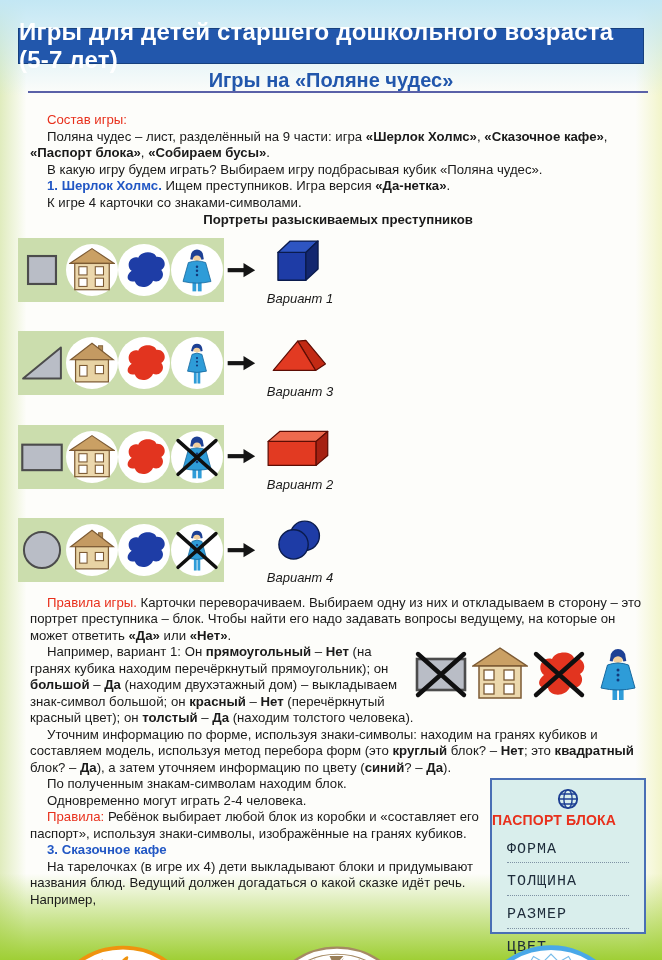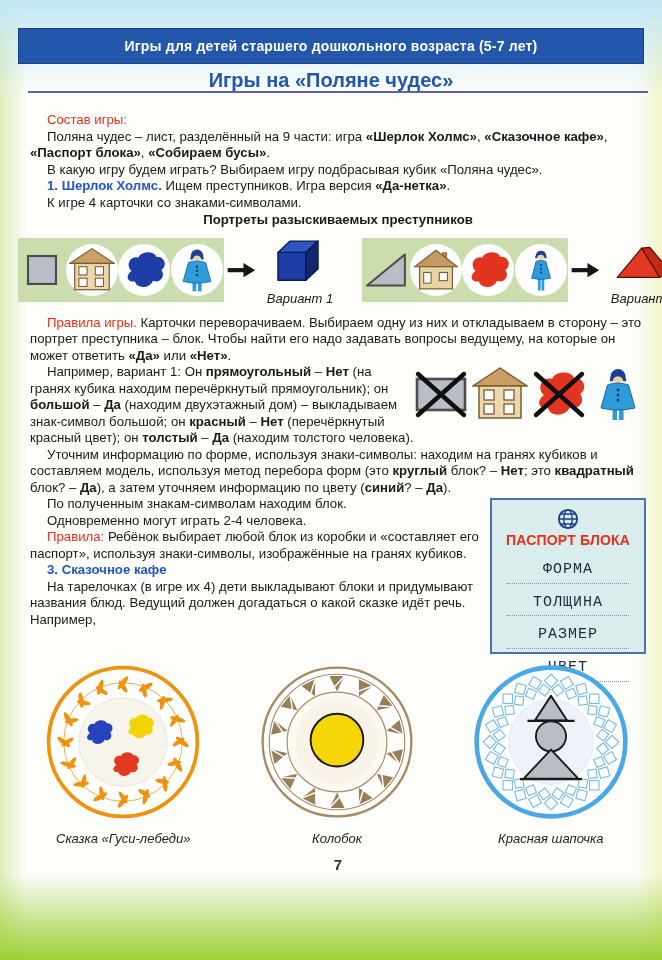--- a/index.html
+++ b/index.html
@@ -6,53 +6,53 @@
   .page{position:relative;width:662px;height:960px;overflow:hidden;
     font-family:"Liberation Sans",sans-serif;color:#1a1a1a;
     background:
       linear-gradient(180deg,#c3e7f4 0%,rgba(255,255,255,0) 10%),
       linear-gradient(0deg,#9fcf35 0%,rgba(255,255,255,0) 9%),
       linear-gradient(90deg,rgba(200,222,140,.55) 0%,rgba(255,255,255,0) 4%),
       linear-gradient(270deg,rgba(236,240,176,.65) 0%,rgba(255,255,255,0) 4%),
       #fdfdfa;}
   .banner{position:absolute;top:28px;left:18px;right:18px;height:34px;
     background:#2257ac;border:1px solid #16407e;display:flex;align-items:center;justify-content:center;
-    color:#fff;font-weight:bold;font-size:14px;letter-spacing:.2px;}
+    color:#fff;font-weight:bold;font-size:24px;letter-spacing:.2px;}
   .subtitle{position:absolute;top:69px;left:0;right:0;text-align:center;
     color:#2257ac;font-weight:bold;font-size:20px;}
   .rule-line{position:absolute;top:91px;left:28px;right:14px;height:2px;background:#5a61a8;}
   .content{position:absolute;top:112px;left:30px;right:16px;font-size:13.2px;line-height:1.25;}
   p.para{margin:0;text-indent:17px;}
   .gap-top{margin-top:13px;}
   .seg-b{font-weight:bold;}
   .seg-red{color:#e8301c;margin-top:36px;}
   .seg-blueb{color:#2257c4;font-weight:bold;text-align:right;}
   .heading-blue{color:#2257c4;font-weight:bold;}
   .caption-center{margin:1px 0 0;text-align:center;font-weight:bold;text-indent:0;}
   
-  .cards-grid{display:grid;grid-template-columns:1fr 1fr 1fr 1fr;column-gap:14px;row-gap:12px;
+  .cards-grid{display:grid;grid-template-columns:1fr;column-gap:14px;row-gap:12px;
     margin:5px 0 8px -12px;gap:20px;}
   .variant{display:flex;align-items:center;}
   .sym-card{width:206px;height:64px;background:#cbddad;display:flex;align-items:center;
     justify-content:space-evenly;flex:0 0 auto;}
   .sym{width:46px;height:46px;display:flex;align-items:center;justify-content:center;}
   .sym svg{width:100%;height:100%;}
   .sym-card .sym.on-circle{background:#fff;border-radius:50%;width:52px;height:52px;padding:3px;box-sizing:border-box;}
   .arrow-wrap{width:30px;margin:0 2px;display:flex;}
   .arrow-wrap svg{width:100%;}
   .result-col{width:84px;display:flex;flex-direction:column;align-items:center;}
   .result{display:flex;align-items:center;justify-content:center;height:56px;}
   .result svg{height:54px;}
   .variant-label{font-style:italic;font-size:13px;margin-top:1px;white-space:nowrap;}
   
   .example-strip{float:right;display:flex;gap:3px;margin:2px 0 4px 10px;}
   .example-strip .sym{width:56px;height:56px;}
   
   .passport-card{float:right;width:156px;height:156px;box-sizing:border-box;
-    border:2px solid #4a6fb5;background:#d9eeec;margin:2px 0 8px 11px;text-align:center;}
+    border:2px solid #4a6fb5;background:#d9eeec;margin:2px 0 8px 11px;text-align:left;}
   .globe{display:block;width:22px;height:22px;margin:8px auto 2px;}
   .globe svg{width:100%;height:100%;}
   .pc-title{font-weight:bold;font-size:14px;color:#e8301c;letter-spacing:.2px;margin-bottom:11px;}
   .pc-field{margin:0 15px 10px;padding-bottom:3px;border-bottom:1.5px dotted #7e92a4;
     font-family:"Liberation Mono",monospace;font-size:15px;letter-spacing:1px;color:#1d2b3a;}
   
   .plates-row{display:flex;justify-content:space-between;align-items:flex-start;
     clear:both;margin:8px -10px 0 -12px;}
   .plate-fig{margin:0;text-align:center;width:33%;}
   .plate-fig .plate{display:inline-block;width:160px;height:160px;}

